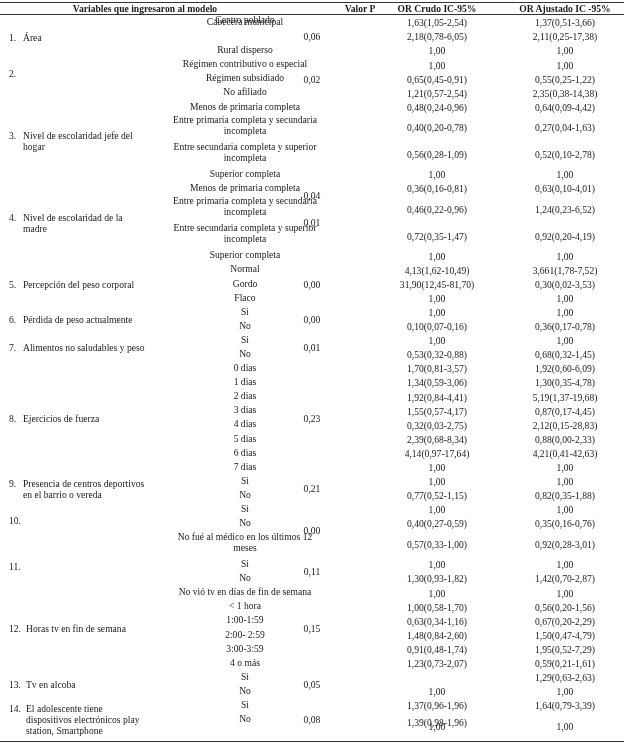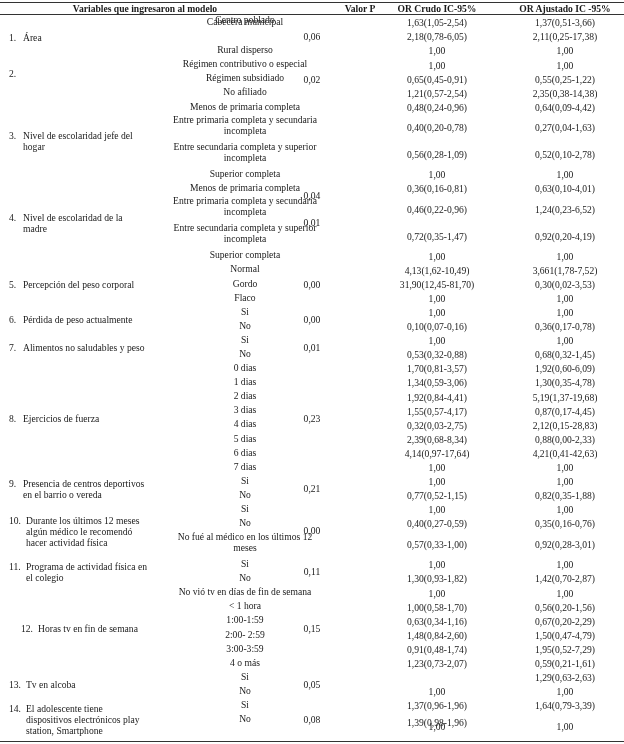--- a/index.html
+++ b/index.html
@@ -181,49 +181,47 @@
       <div class="cell c-p" style="top: 483.105px;">0,21</div>
       <div class="cell c-cat" style="top: 474.778px;">Si</div>
       <div class="cell c-crude" style="top: 476.061px;">1,00</div>
       <div class="cell c-adj" style="top: 476.061px;">1,00</div>
       <div class="cell c-cat" style="top: 488.866px;">No</div>
       <div class="cell c-crude" style="top: 490.149px;">0,77(0,52-1,15)</div>
       <div class="cell c-adj" style="top: 490.149px;">0,82(0,35-1,88)</div>
       <div class="cell c-var" style="top: 514.508px;">
         <div style="display: flex;">
           <span class="num" style="flex: 0 0 17px;">10.</span>
-          <span class="txt">Durante los últimos 12 meses algún médico le recomendó hacer actividad física</span>
         </div>
       </div>
       <div class="cell c-p" style="top: 525.308px;">0,00</div>
       <div class="cell c-cat" style="top: 502.954px;">Si</div>
       <div class="cell c-crude" style="top: 504.237px;">1,00</div>
       <div class="cell c-adj" style="top: 504.237px;">1,00</div>
       <div class="cell c-cat" style="top: 517.042px;">No</div>
       <div class="cell c-crude" style="top: 518.325px;">0,40(0,27-0,59)</div>
       <div class="cell c-adj" style="top: 518.325px;">0,35(0,16-0,76)</div>
       <div class="cell c-cat" style="top: 531.13px; width: 150px; left: 170px;">No fué al médico en los últimos 12 meses</div>
       <div class="cell c-crude" style="top: 539.396px;">0,57(0,33-1,00)</div>
       <div class="cell c-adj" style="top: 539.396px;">0,92(0,28-3,01)</div>
       <div class="cell c-var" style="top: 561.108px;">
         <div style="display: flex;">
           <span class="num" style="flex: 0 0 17px;">11.</span>
-          <span class="txt">Programa de actividad física en el colegio</span>
         </div>
       </div>
       <div class="cell c-p" style="top: 566.408px;">0,11</div>
       <div class="cell c-cat" style="top: 558.081px;">Si</div>
       <div class="cell c-crude" style="top: 559.364px;">1,00</div>
       <div class="cell c-adj" style="top: 559.364px;">1,00</div>
       <div class="cell c-cat" style="top: 572.169px;">No</div>
       <div class="cell c-crude" style="top: 573.452px;">1,30(0,93-1,82)</div>
       <div class="cell c-adj" style="top: 573.452px;">1,42(0,70-2,87)</div>
       <div class="cell c-var" style="top: 622.96px;">
         <div style="display: flex;">
-          <span class="num" style="flex: 0 0 17px; margin-left: 12px;">12.</span>
+          <span class="num" style="flex: 0 0 17px;">12.</span>
           <span class="txt">Horas tv en fin de semana</span>
         </div>
       </div>
       <div class="cell c-p" style="top: 622.76px;">0,15</div>
       <div class="cell c-cat" style="top: 586.257px;">No vió tv en días de fin de semana</div>
       <div class="cell c-crude" style="top: 587.54px;">1,00</div>
       <div class="cell c-adj" style="top: 587.54px;">1,00</div>
       <div class="cell c-cat" style="top: 600.345px;">&lt; 1 hora</div>
       <div class="cell c-crude" style="top: 601.628px;">1,00(0,58-1,70)</div>
       <div class="cell c-adj" style="top: 601.628px;">0,56(0,20-1,56)</div>

